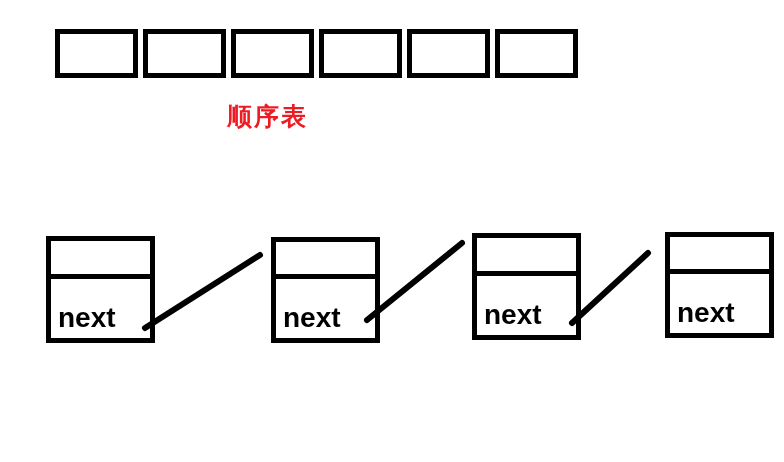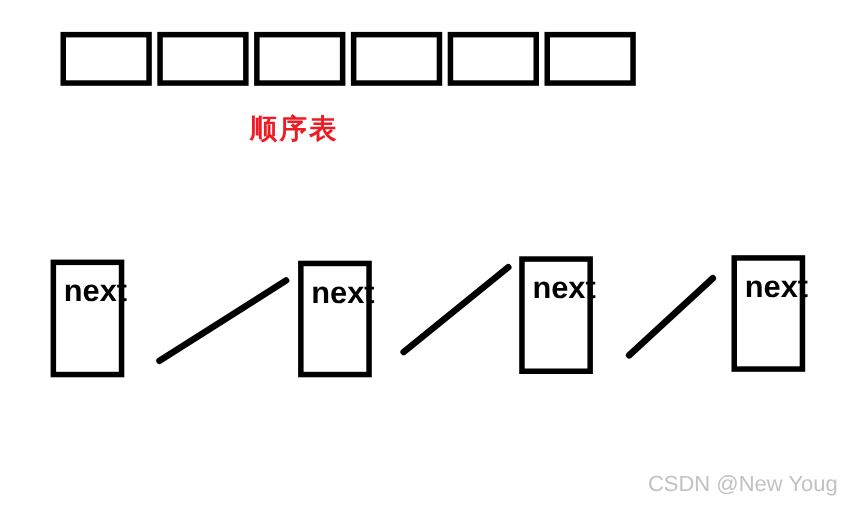--- a/index.html
+++ b/index.html
@@ -43,25 +43,26 @@
     font-size: 25px;
     font-weight: bold;
     letter-spacing: 2px;
     white-space: nowrap;
     text-align: center;
   }
 
   
   .node {
     position: absolute;
-    width: 67px;
+    width: 109px;
     border: 5px solid var(--ink-black);
     background: var(--bg);
     display: flex;
-    flex-direction: row;
+    flex-direction: column;
+    gap: 19px;
   }
   .node-data-cell {
     height: 44px;
     border-bottom: 5px solid var(--ink-black);
   }
   .node-next-cell {
     height: 48px;
     display: flex;
     align-items: center;
     padding-left: 7px;
@@ -145,15 +146,14 @@
     </div>
   </div>
 
   <svg class="pointer-svg" viewBox="0 0 784 462" xmlns="http://www.w3.org/2000/svg">
     <line x1="145" y1="328" x2="260" y2="255" stroke="#000000" stroke-width="6" stroke-linecap="round"></line>
     <line x1="367" y1="320" x2="462" y2="243" stroke="#000000" stroke-width="6" stroke-linecap="round"></line>
     <line x1="572" y1="323" x2="648" y2="253" stroke="#000000" stroke-width="6" stroke-linecap="round"></line>
   </svg>
 
 
-  <div class="watermark">CSDN @New Youg</div>
 
 </div>
 
 </body></html>

